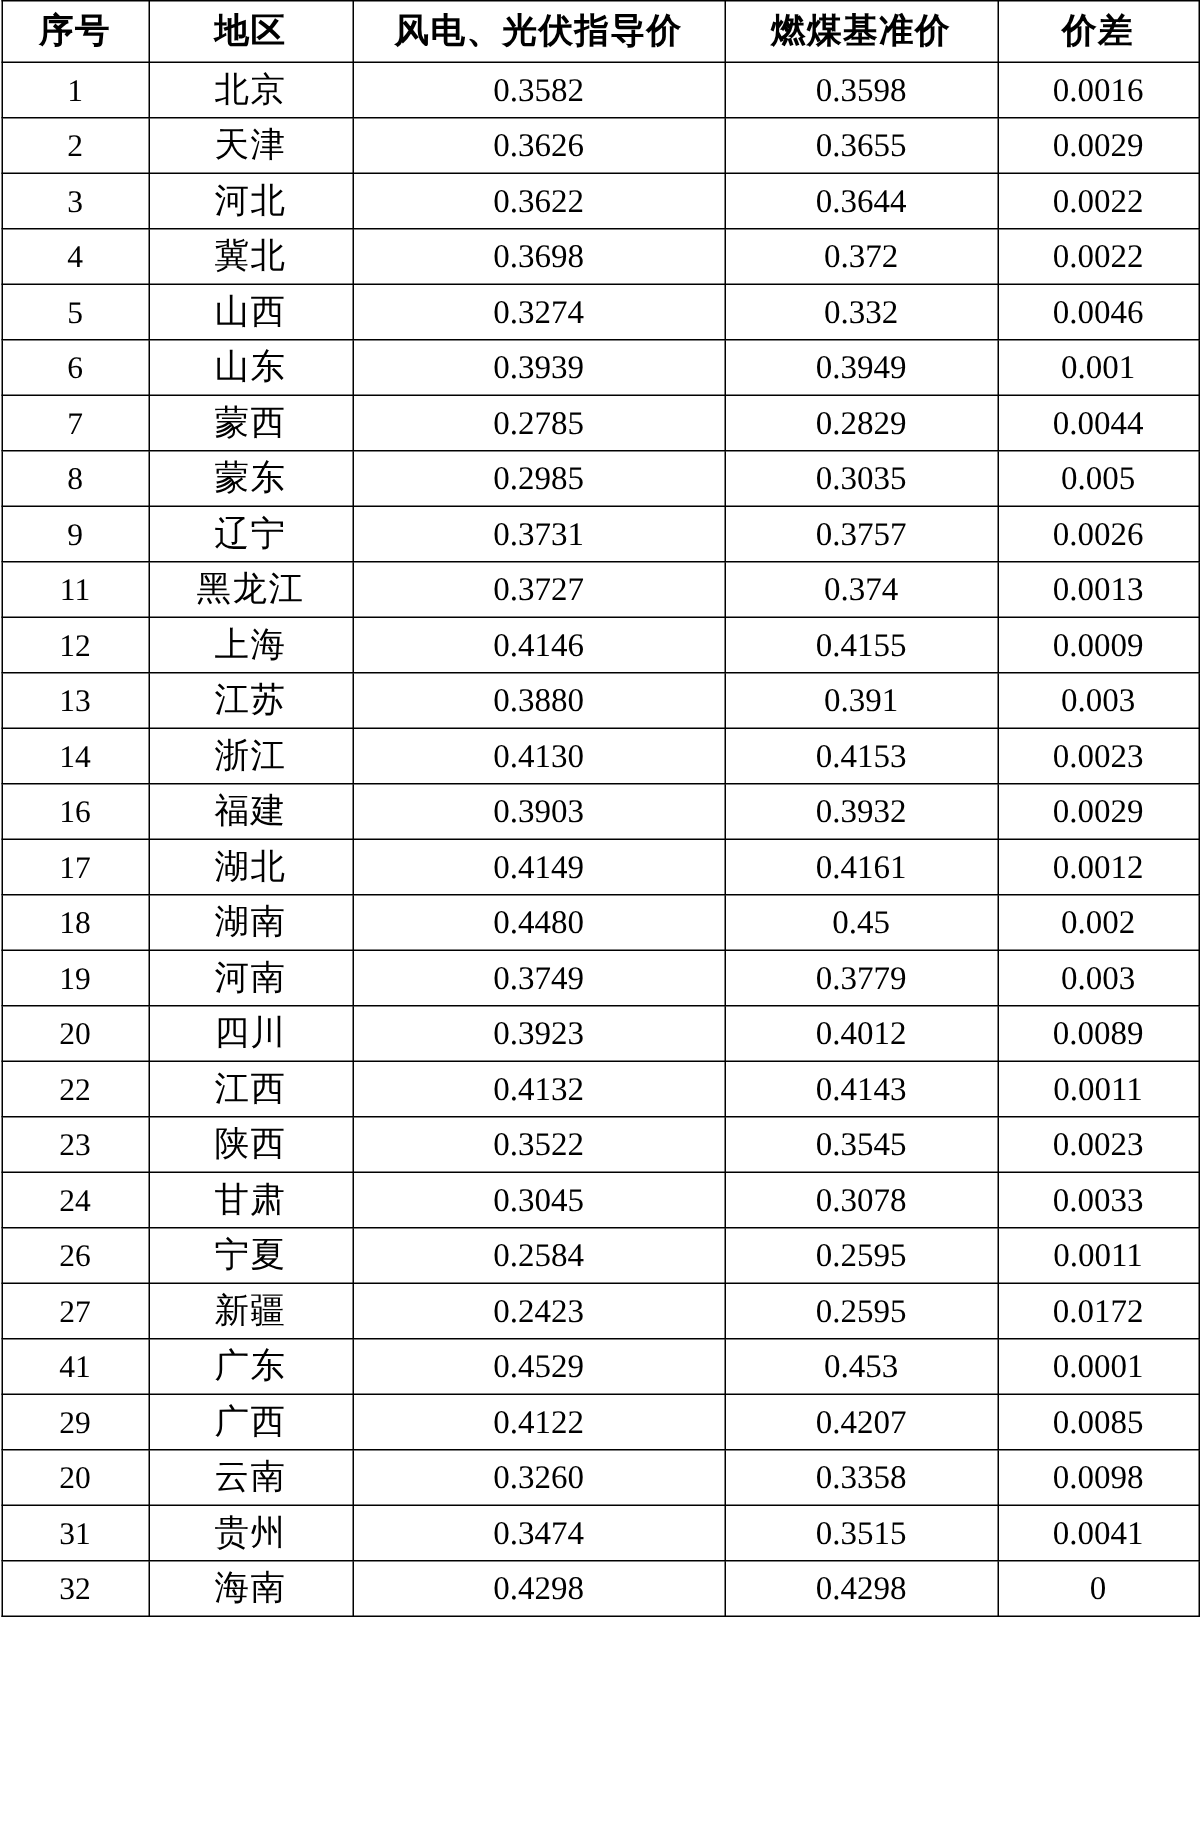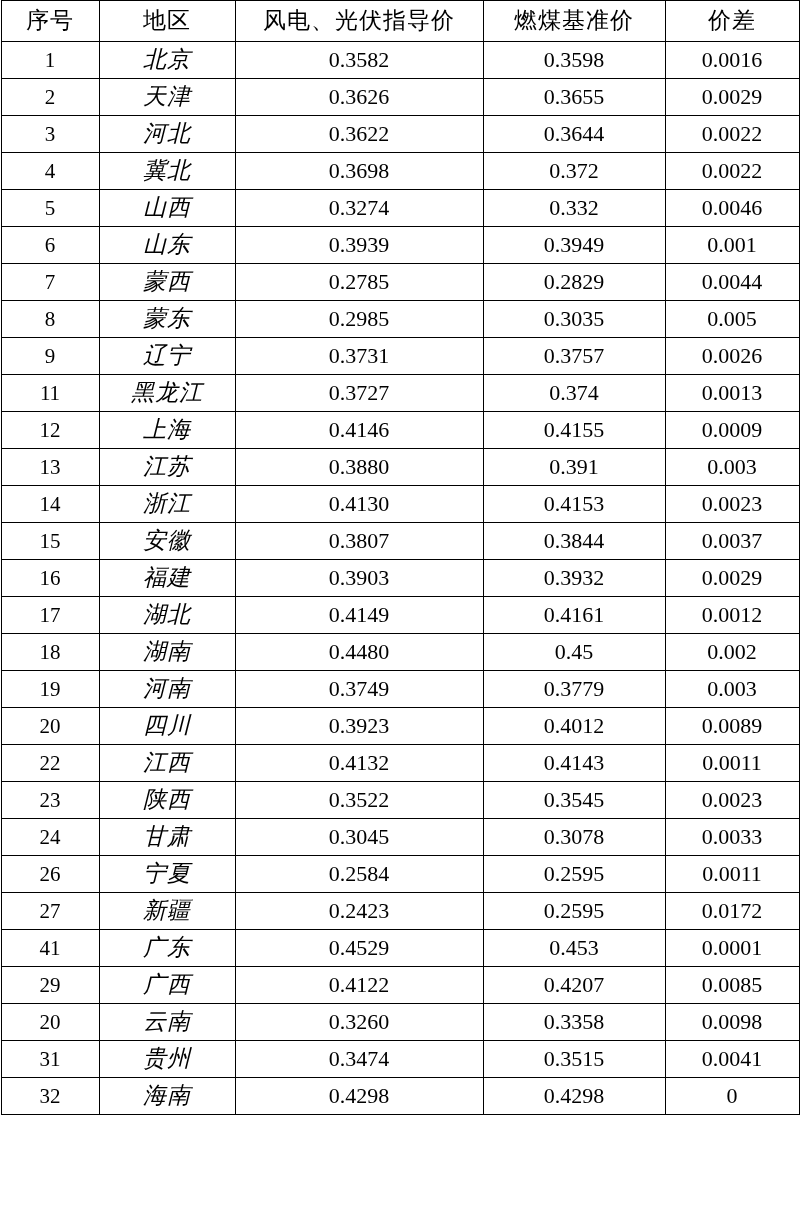--- a/index.html
+++ b/index.html
@@ -34,34 +34,34 @@
     height: 36px;
     line-height: 36px;
     font-weight: normal;
     white-space: nowrap;
   }
   table.price-table thead th {
     height: 40px;
     line-height: 40px;
     font-size: 23px;
     letter-spacing: 1px;
+    font-weight: bold;
   }
   col.c-index   { width: 98px; }
   col.c-region  { width: 136px; }
   col.c-guide   { width: 248px; }
   col.c-coal    { width: 182px; }
   col.c-diff    { width: 134px; }
   td.index-cell {
     font-size: 21px;
     font-family: "Liberation Serif", "DejaVu Serif", serif;
   }
   td.region-cell {
     font-size: 23px;
     letter-spacing: 1px;
-    font-style: italic;
   }
   td.num-cell {
     font-size: 22px;
     font-family: "Liberation Serif", "DejaVu Serif", serif;
   }
 </style>
 </head>
 <body>
 
 <div class="sheet">
@@ -168,27 +168,20 @@
           <td class="num-cell">0.003</td>
         </tr>
         <tr>
           <td class="index-cell">14</td>
           <td class="region-cell">浙江</td>
           <td class="num-cell">0.4130</td>
           <td class="num-cell">0.4153</td>
           <td class="num-cell">0.0023</td>
         </tr>
         <tr>
-          <td class="index-cell">15</td>
-          <td class="region-cell">安徽</td>
-          <td class="num-cell">0.3807</td>
-          <td class="num-cell">0.3844</td>
-          <td class="num-cell">0.0037</td>
-        </tr>
-        <tr>
           <td class="index-cell">16</td>
           <td class="region-cell">福建</td>
           <td class="num-cell">0.3903</td>
           <td class="num-cell">0.3932</td>
           <td class="num-cell">0.0029</td>
         </tr>
         <tr>
           <td class="index-cell">17</td>
           <td class="region-cell">湖北</td>
           <td class="num-cell">0.4149</td>

